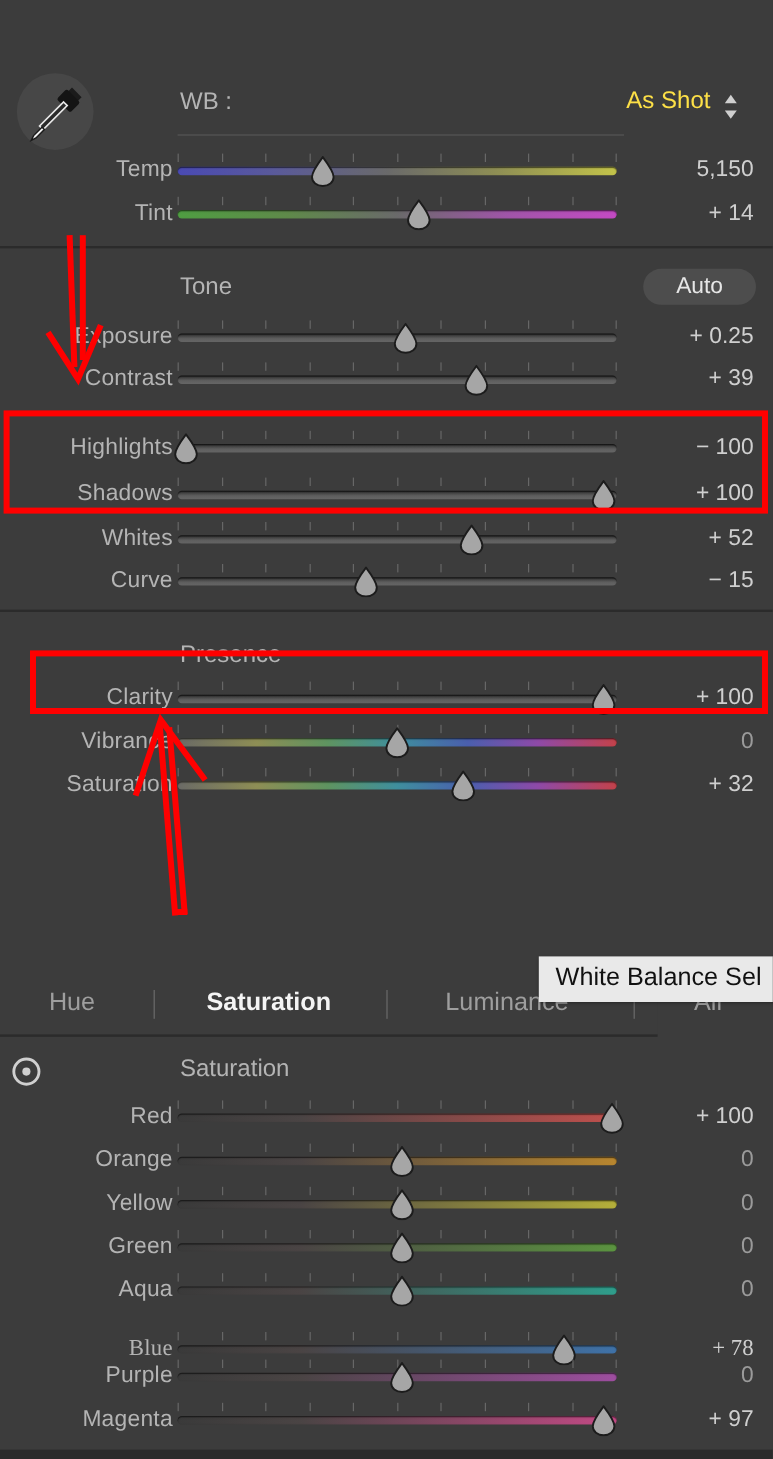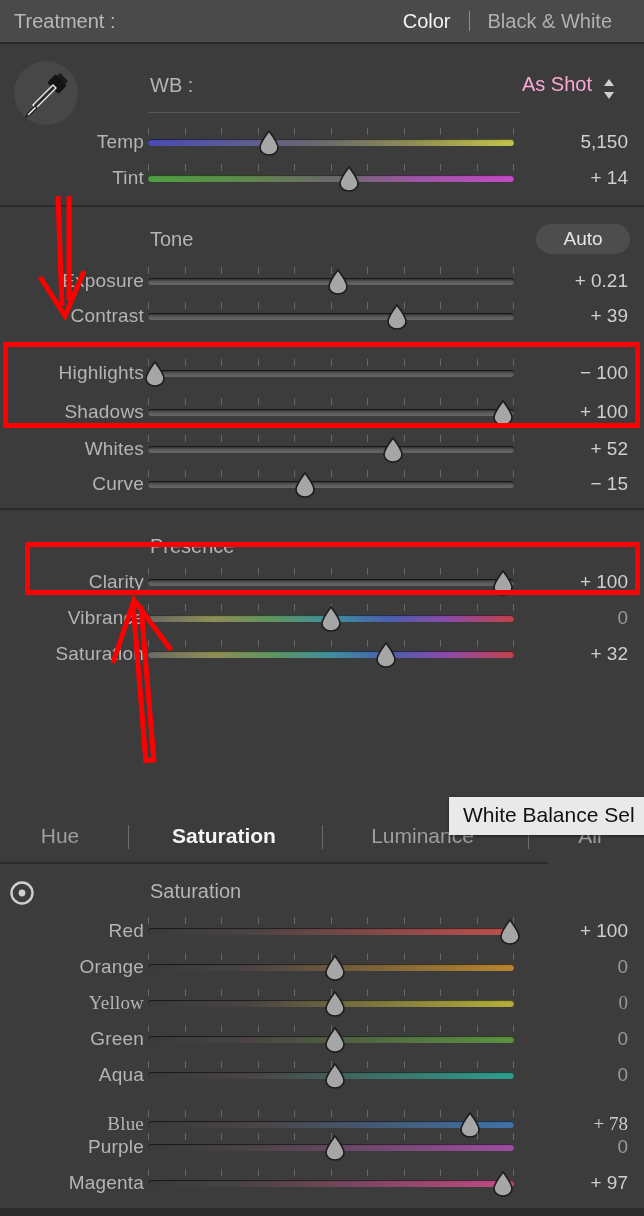--- a/index.html
+++ b/index.html
@@ -34,21 +34,21 @@
   .eyedrop { position: absolute; left: 10px; top: 57px; width: 72px; height: 72px; }
   .eyedrop .disc {
     position: absolute; left: 4px; top: 4px; width: 64px; height: 64px;
     border-radius: 50%; background: #474747;
   }
   .eyedrop svg { position: absolute; left: 6px; top: 6px; }
 
   
   .wb-row { position: absolute; left: 0; top: 68px; width: 644px; height: 44px; }
   .wb-label { position: absolute; left: 150px; top: 6px; color: #b4b4b4; font-size: 20px; }
-  .wb-value { position: absolute; right: 52px; top: 5px; color: #f9a8d4; font-size: 20px; }
+  .wb-value { position: absolute; right: 52px; top: 5px; color: #fde047; font-size: 20px; }
   .wb-stepper { position: absolute; right: 28px; top: 10px; width: 14px; height: 22px; }
   .wb-underline { position: absolute; left: 148px; top: 44px; width: 372px; height: 1px; background: #575757; }
 
   
   .srow { position: absolute; left: 0; width: 644px; height: 36px; }
   .srow .name { position: absolute; right: 500px; top: 7px; white-space: nowrap; }
   .srow .track-wrap { position: absolute; left: 148px; top: 0; width: 366px; height: 36px; }
   .srow .ticks { position: absolute; left: 0; top: 4px; width: 366px; height: 7px; }
   .srow .tick { position: absolute; top: 0; width: 1px; height: 7px; background: #676767; }
   .srow .track {
@@ -108,28 +108,20 @@
   
   .ann-box { position: absolute; border: 5px solid #ff0000; pointer-events: none; }
   .ann-svg { position: absolute; left: 0; top: 0; width: 644px; height: 1216px; pointer-events: none; }
   .bottom-edge { position: absolute; left: 0; bottom: 0; width: 644px; height: 8px; background: #2b2b2b; }
 </style>
 </head>
 <body>
 
 <div id="app">
 
-  <div class="treatment-bar">
-    <span class="treat-label">Treatment :</span>
-    <span class="treat-opts">
-      <span class="treat-opt active">Color</span>
-      <span class="treat-div"></span>
-      <span class="treat-opt">Black &amp; White</span>
-    </span>
-  </div>
 
   <div class="eyedrop">
     <div class="disc"></div>
     <svg width="62" height="62" viewBox="0 0 62 62">
       <g transform="rotate(0 31 31)">
         <path d="M44 10 L52 18 L44 26 L36 18 Z" fill="#1b1b1b"></path>
         <rect x="33" y="15" width="16" height="12" rx="2" transform="rotate(45 41 21)" fill="#141414"></rect>
         <path d="M37 22 L40 25 L20 45 L17 42 Z" fill="#2a2a2a" stroke="#e8e8e8" stroke-width="1.4"></path>
         <path d="M19 43 L12 50 L10 54 L14 52 L21 45 Z" fill="#ededed" stroke="#1a1a1a" stroke-width="1.2"></path>
       </g>
@@ -214,21 +206,21 @@
             <div class="tick" style="left: 256px;"></div>
             <div class="tick" style="left: 292px;"></div>
             <div class="tick" style="left: 329px;"></div>
             <div class="tick" style="left: 365px;"></div>
           </div>
           <div class="track"></div>
           <div class="knob" style="left: 190px;"><svg viewBox="0 0 24 26" width="24" height="26">
               <path d="M12 1 C12 1 3 13 3 17.5 C3 22 7 25 12 25 C17 25 21 22 21 17.5 C21 13 12 1 12 1 Z" fill="#a6a6a6" stroke="#1c1c1c" stroke-width="1.6"></path>
             </svg></div>
         </div>
-        <span class="value val">+ 0.21</span>
+        <span class="value val">+ 0.25</span>
       </div>
       <div class="srow" style="top: 298px;">
         <span class="name lbl">Contrast</span>
         <div class="track-wrap">
           <div class="ticks">
             <div class="tick" style="left: 0px;"></div>
             <div class="tick" style="left: 37px;"></div>
             <div class="tick" style="left: 73px;"></div>
             <div class="tick" style="left: 110px;"></div>
             <div class="tick" style="left: 146px;"></div>
@@ -474,21 +466,21 @@
             <div class="tick" style="left: 329px;"></div>
             <div class="tick" style="left: 365px;"></div>
           </div>
           <div class="track" style="background: linear-gradient(90deg, rgb(58, 58, 58) 0%, rgb(74, 68, 68) 28%, rgb(184, 134, 47) 100%);"></div>
           <div class="knob" style="left: 187px;"><svg viewBox="0 0 24 26" width="24" height="26">
               <path d="M12 1 C12 1 3 13 3 17.5 C3 22 7 25 12 25 C17 25 21 22 21 17.5 C21 13 12 1 12 1 Z" fill="#a6a6a6" stroke="#1c1c1c" stroke-width="1.6"></path>
             </svg></div>
         </div>
         <span class="value val zero">0</span>
       </div>
-      <div class="srow" style="top: 985px; font-family: Liberation Serif, serif;">
+      <div class="srow" style="top: 985px;">
         <span class="name lbl">Yellow</span>
         <div class="track-wrap">
           <div class="ticks">
             <div class="tick" style="left: 0px;"></div>
             <div class="tick" style="left: 37px;"></div>
             <div class="tick" style="left: 73px;"></div>
             <div class="tick" style="left: 110px;"></div>
             <div class="tick" style="left: 146px;"></div>
             <div class="tick" style="left: 183px;"></div>
             <div class="tick" style="left: 219px;"></div>

